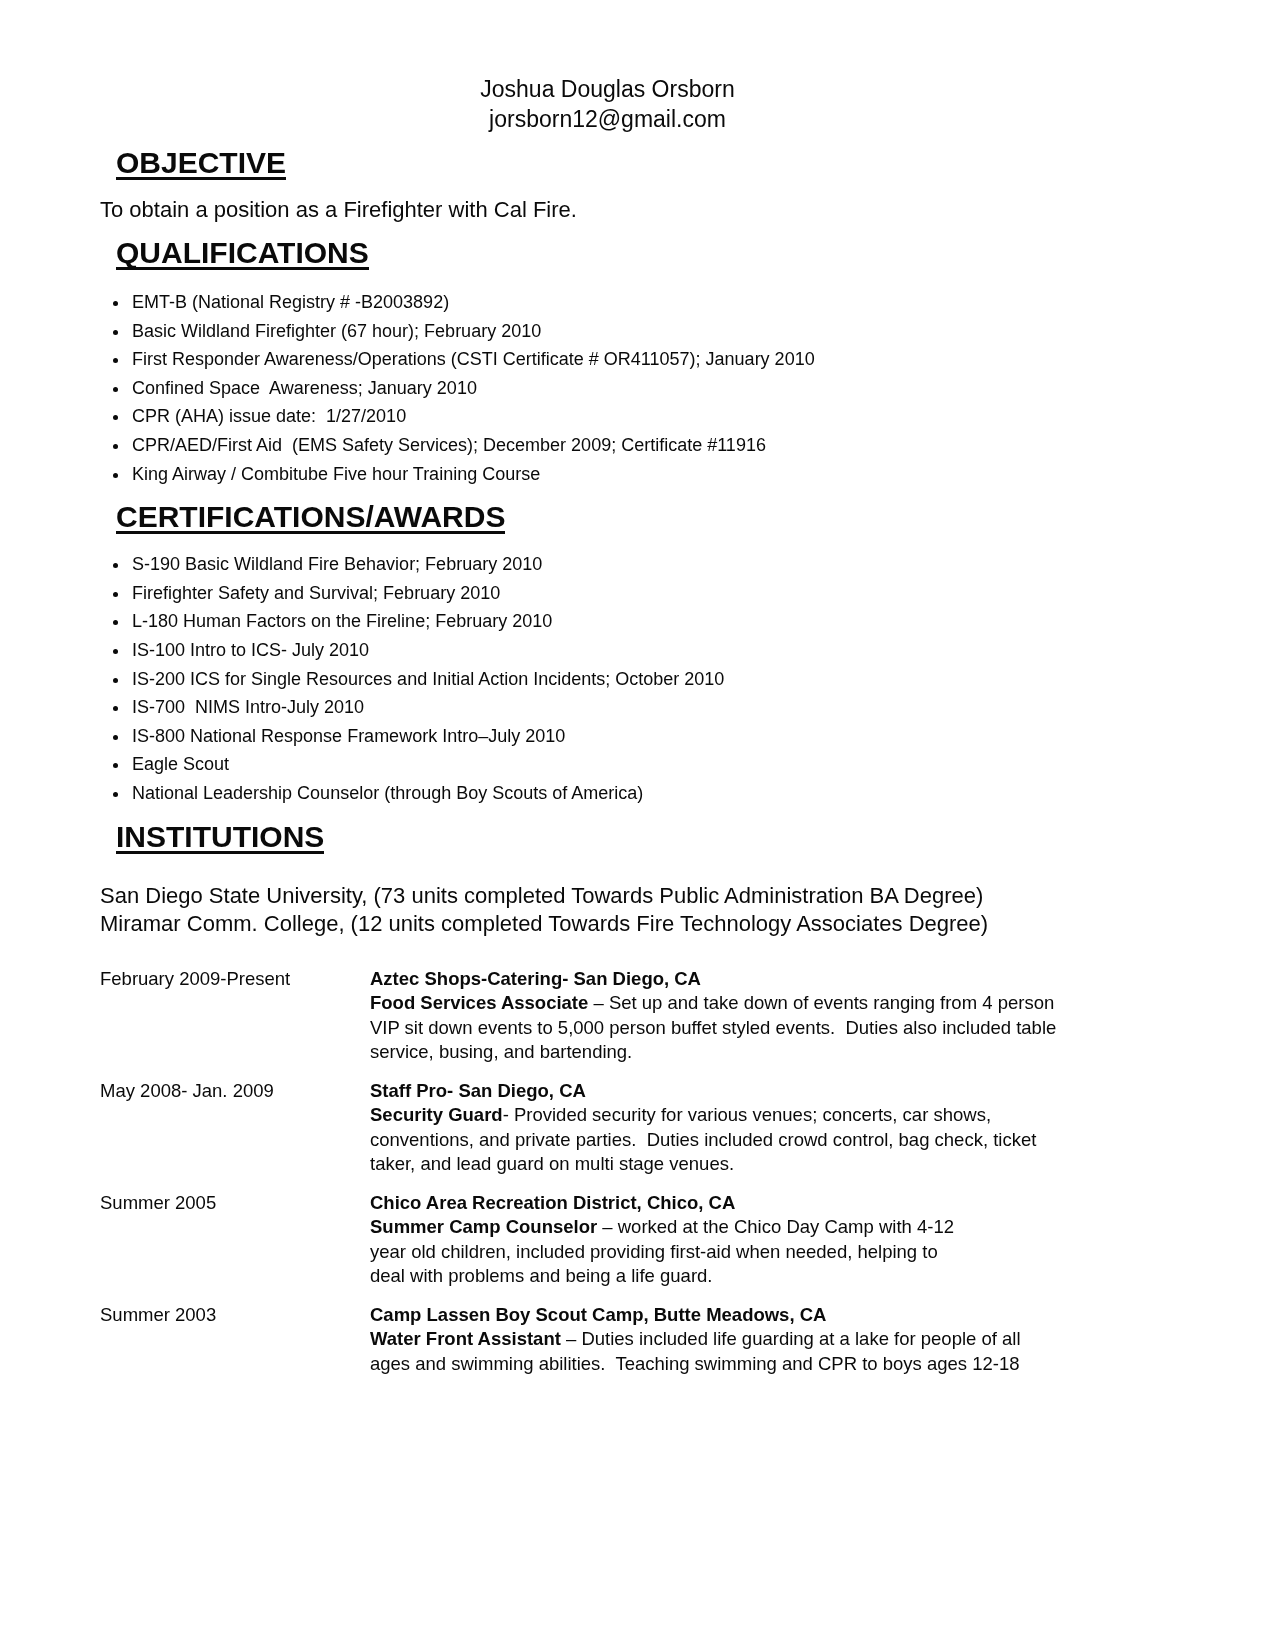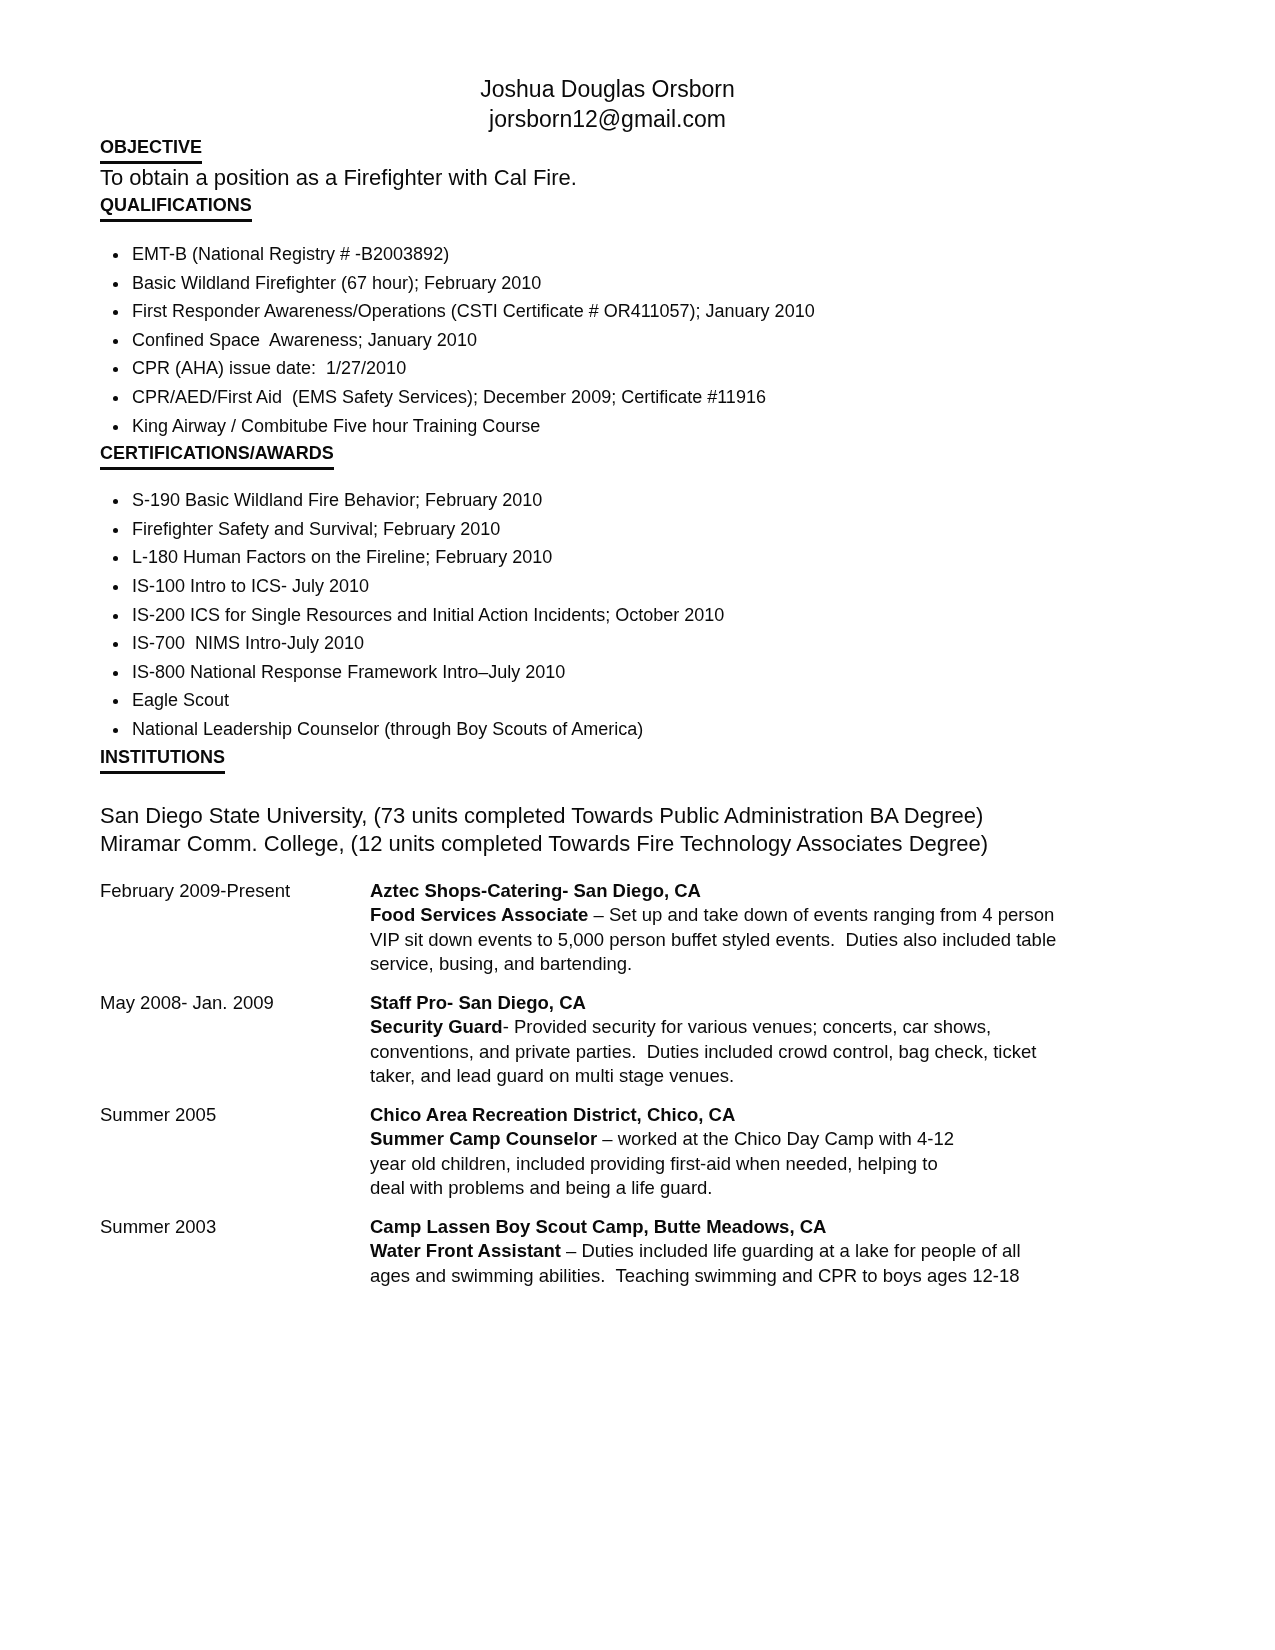--- a/index.html
+++ b/index.html
@@ -18,24 +18,24 @@
   .page {
     padding: 74px 100px 0 100px;
   }
   .header-block {
     margin-right: 60px;
     text-align: center;
     font-size: 23px;
     line-height: 30px;
   }
   h2.sec {
-    font-size: 18px;
+    font-size: 30px;
     line-height: 26px;
     font-weight: bold;
-    margin: 0;
+    margin: 16px;
   }
   h2.sec > span {
     display: inline-block;
     border-bottom: 3px solid #0a0a0a;
     padding-bottom: 1px;
   }
   .m-objective   { margin-top: 8px; }
   .m-qual        { margin-top: 24px; }
   .m-cert        { margin-top: 16px; }
   .m-inst        { margin-top: 14px; }
@@ -56,21 +56,21 @@
     line-height: 28.6px;
     white-space: pre-wrap;
     padding-left: 2px;
   }
   .inst-lines { margin-top: 28px; }
   .inst-line {
     font-size: 22px;
     line-height: 28.5px;
     white-space: pre-wrap;
   }
-  .jobs { margin-top: 20px; }
+  .jobs { margin-top: 28px; }
   .job {
     display: grid;
     grid-template-columns: 270px 1fr;
     margin-bottom: 14px;
     font-size: 18.5px;
     line-height: 24.5px;
   }
   .job-dates { white-space: pre-wrap; }
   .job-employer { font-weight: bold; }
   .job-title { font-weight: bold; }

